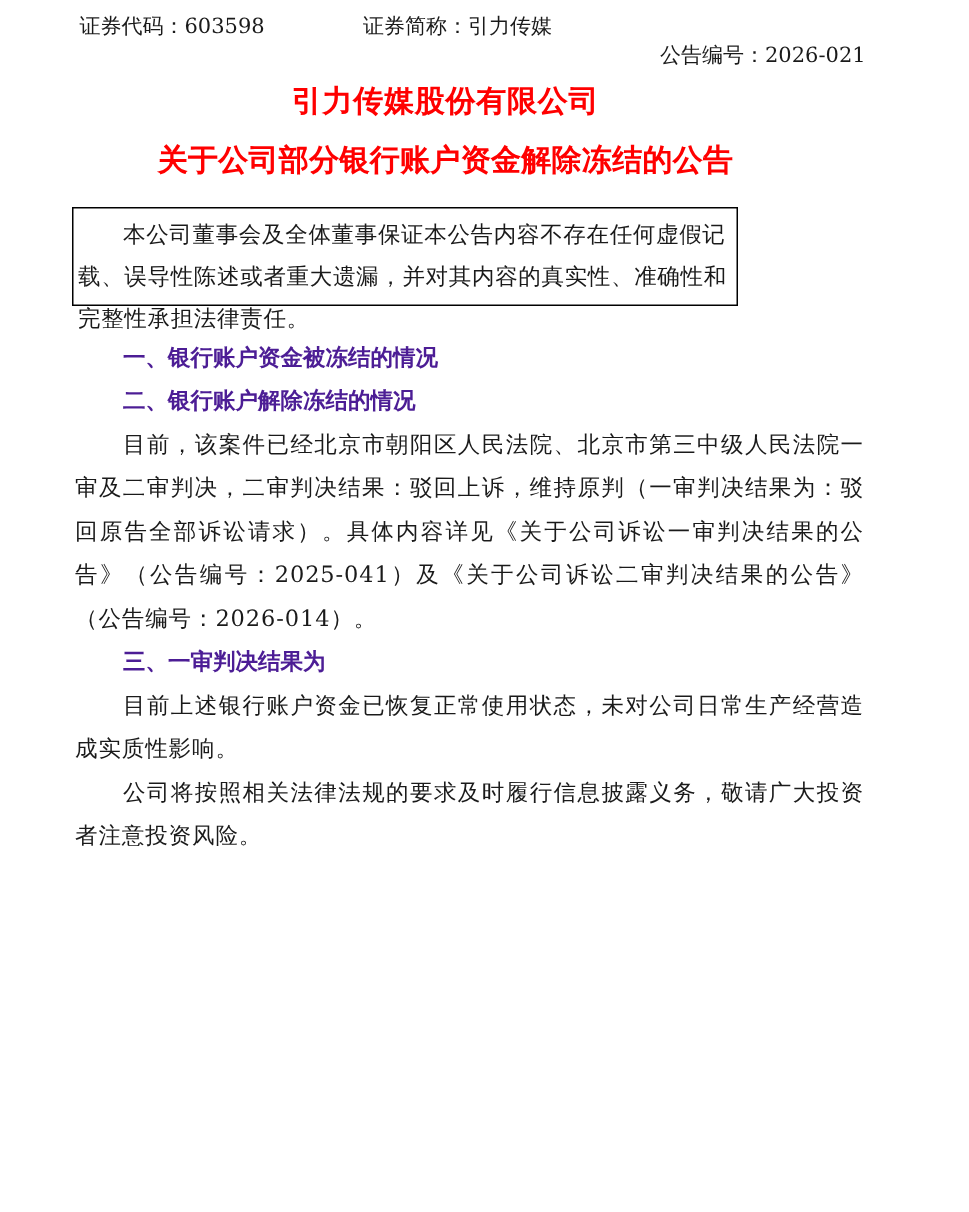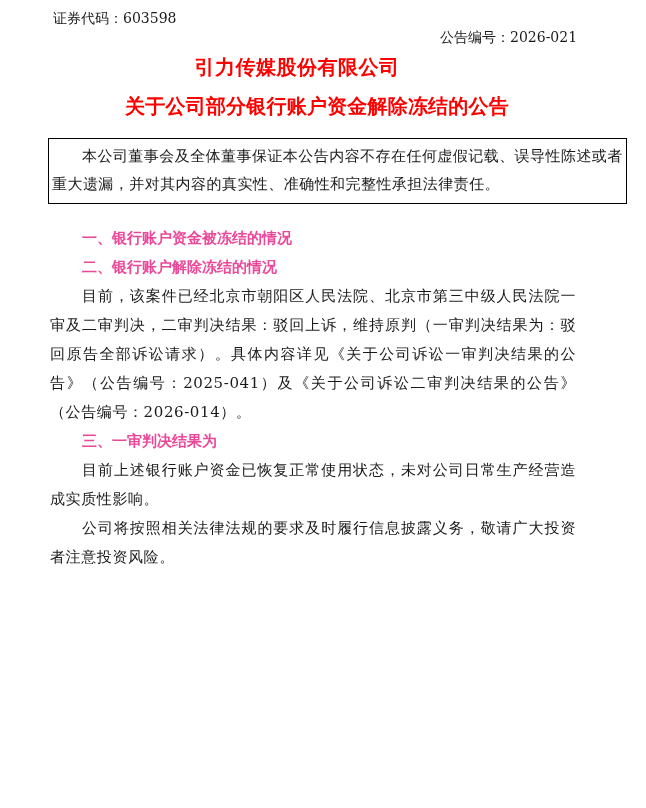--- a/index.html
+++ b/index.html
@@ -17,46 +17,47 @@
   .h-short { left: 242px; }
   .h-no { left: 440px; margin-top: 19px; }
 
   .title {
     position: absolute; left: 0; width: 594px; text-align: center;
     color: #ff0000; font-weight: bold;
     font-family: "DejaVu Sans", "Liberation Sans", sans-serif;
     font-size: 20px; line-height: 26px; white-space: nowrap;
   }
   .title1 { top: 54px; letter-spacing: 0.5px; }
-  .title2 { top: 93px; letter-spacing: 0.2px; margin-left: 20px; }
+  .title2 { top: 93px; letter-spacing: 0.2px; }
 
   .statement {
-    position: absolute; left: 48px; top: 138px; width: 579px; height: 66px;
+    position: absolute; left: 48px; top: 138px; width: 444px; height: 66px;
     border: 1.2px solid #000;
     font-size: 15px; line-height: 28px; box-sizing: border-box;
     padding: 3px 0 0 3px;
   }
   .statement p { margin: 0; text-indent: 30px; letter-spacing: 0.45px; }
 
   .content {
     position: absolute; left: 50px; top: 224px; width: 526px;
     font-size: 15px; line-height: 29px;
   }
   .content p { margin: 0; text-indent: 32px; text-align: justify; letter-spacing: 0.6px; }
   .content h2 {
     margin: 0; padding-left: 32px; font-size: 15px; line-height: 29px;
     font-weight: bold; font-family: "DejaVu Sans", "Liberation Sans", sans-serif;
-    color: #ec4899;
+    color: #4c1d95;
   }
 </style>
 </head>
 <body>
 
 <div class="header">
   <span class="h-code">证券代码：603598</span>
+  <span class="h-short">证券简称：引力传媒</span>
   <span class="h-no">公告编号：2026-021</span>
 </div>
 
 <div class="title title1">引力传媒股份有限公司</div>
 <div class="title title2">关于公司部分银行账户资金解除冻结的公告</div>
 
 <div class="statement">
   <p>本公司董事会及全体董事保证本公告内容不存在任何虚假记载、误导性陈述或者重大遗漏，并对其内容的真实性、准确性和完整性承担法律责任。</p>
 </div>
 

